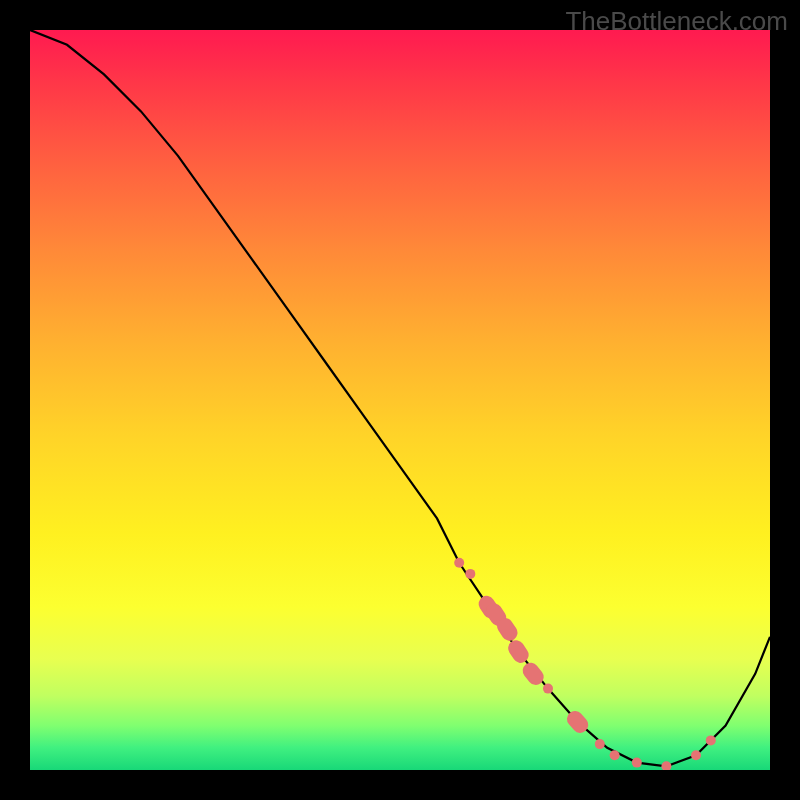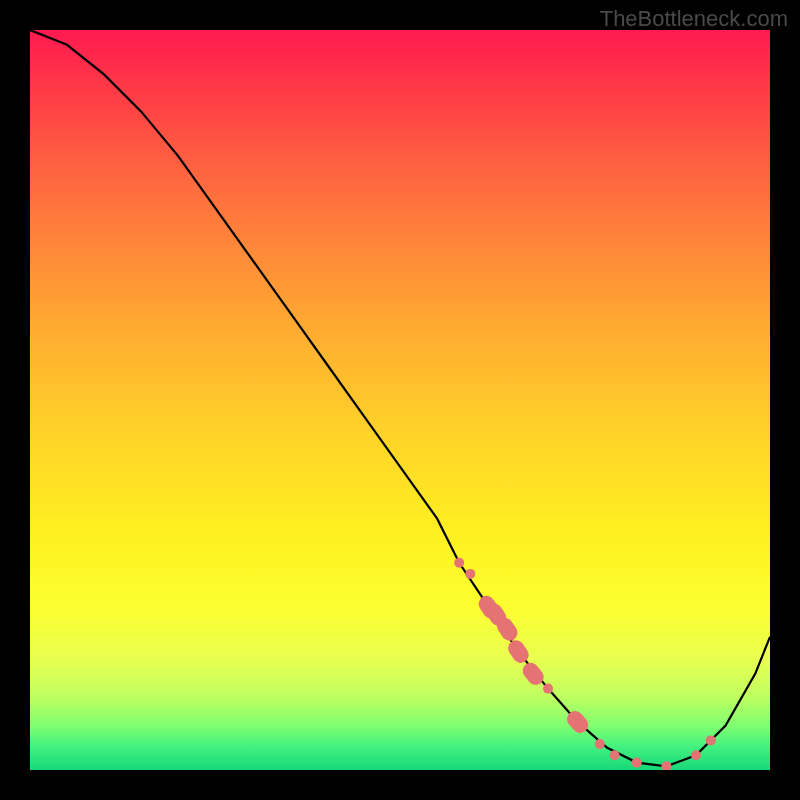--- a/index.html
+++ b/index.html
@@ -9,21 +9,21 @@
     background: #000;
     position: relative;
     font-family: Arial, sans-serif;
     overflow: hidden;
   }
   .watermark {
     position: absolute;
     top: 6px;
     right: 12px;
     color: #4a4a4a;
-    font-size: 22px;
+    font-size: 26px;
     font-weight: 500;
     z-index: 10;
   }
   .plot-area {
     position: absolute;
     left: 30px;
     top: 30px;
     width: 740px;
     height: 740px;
   }

